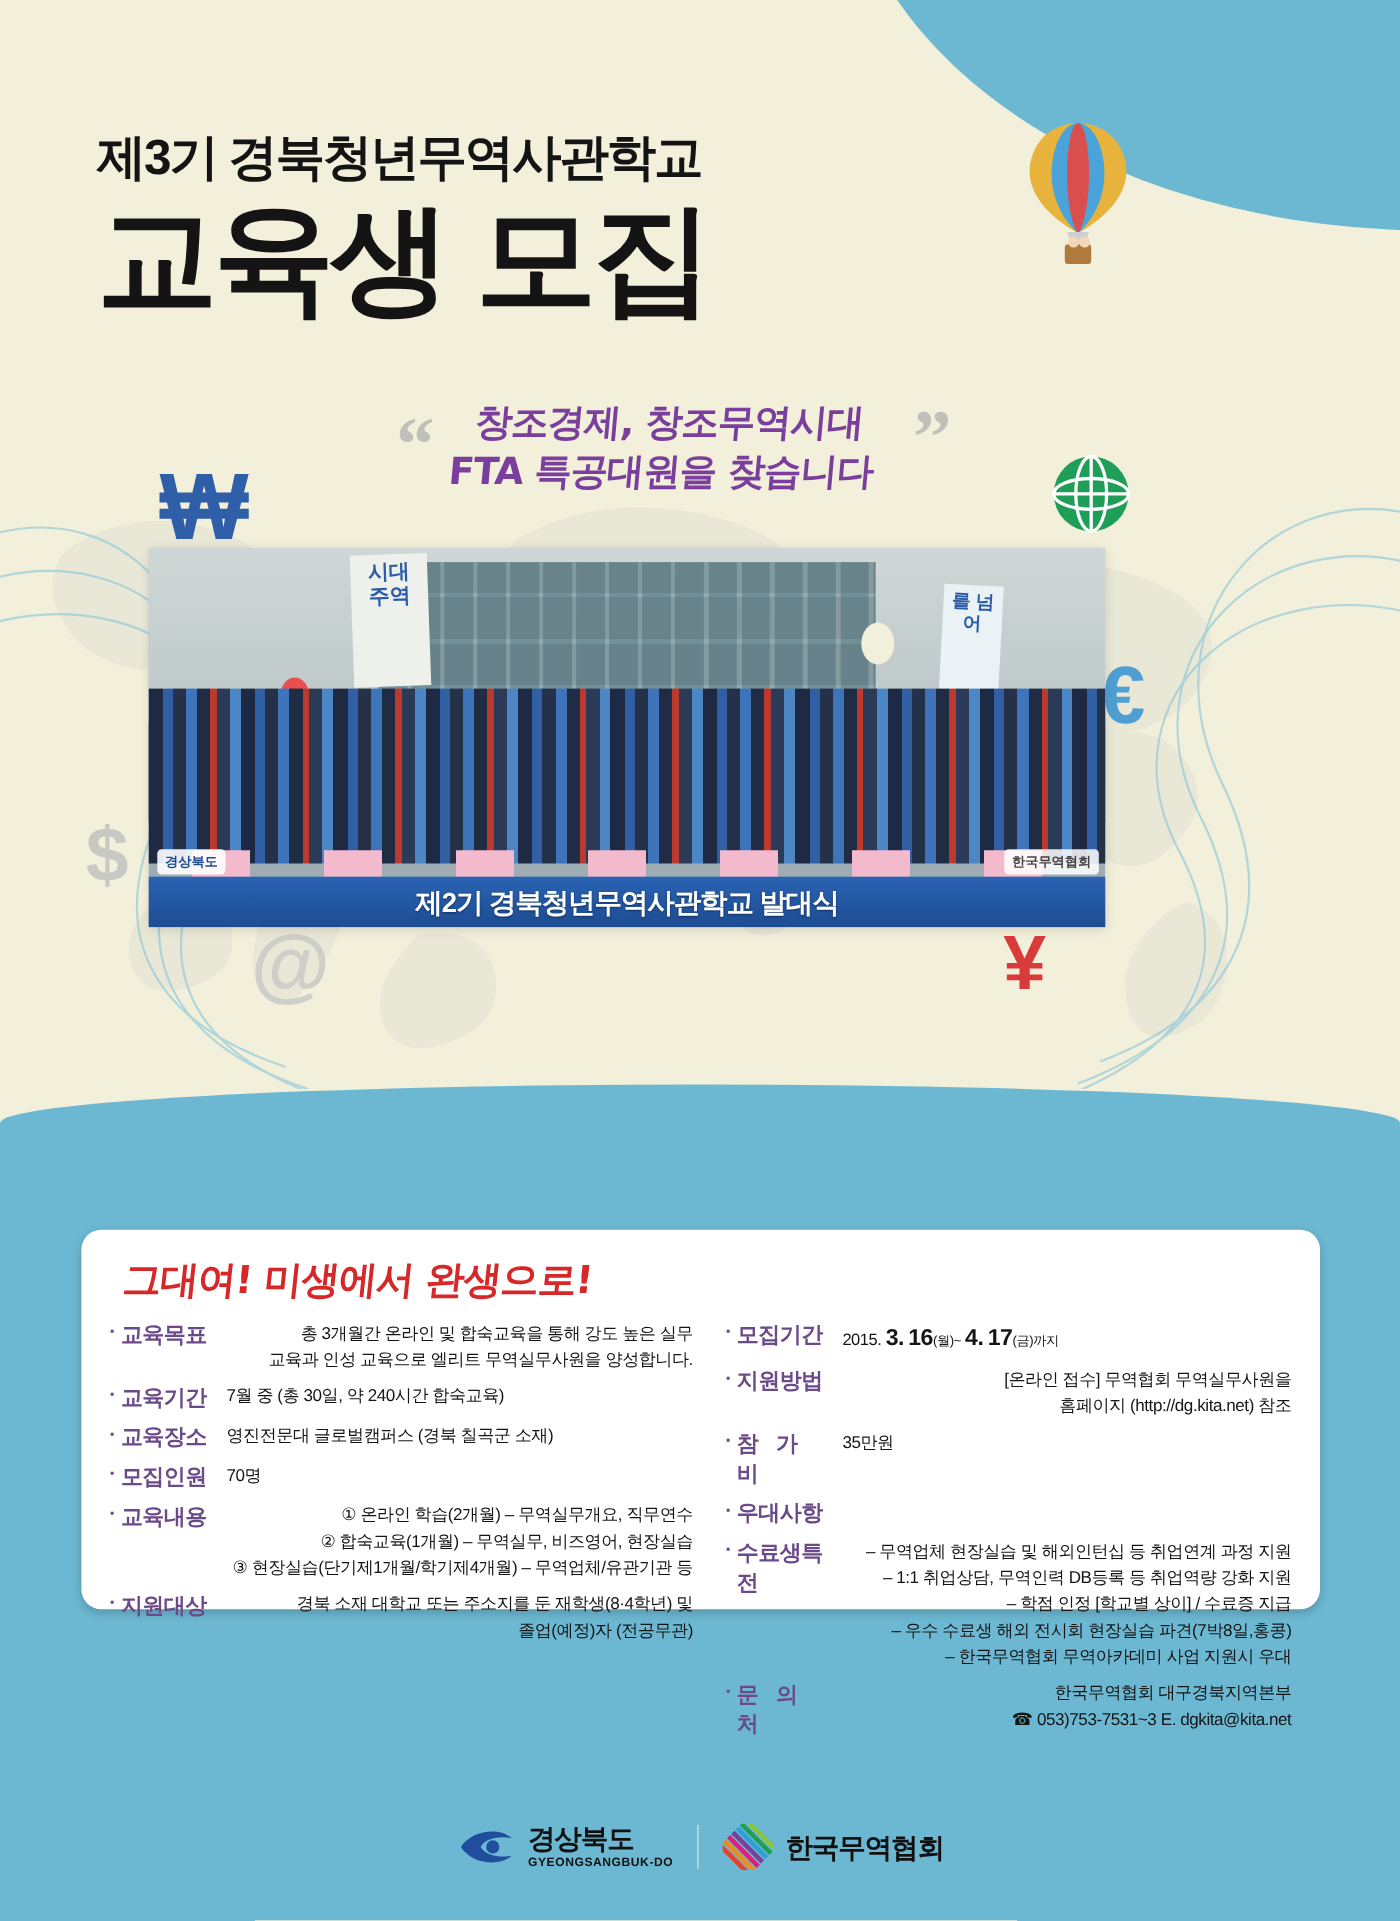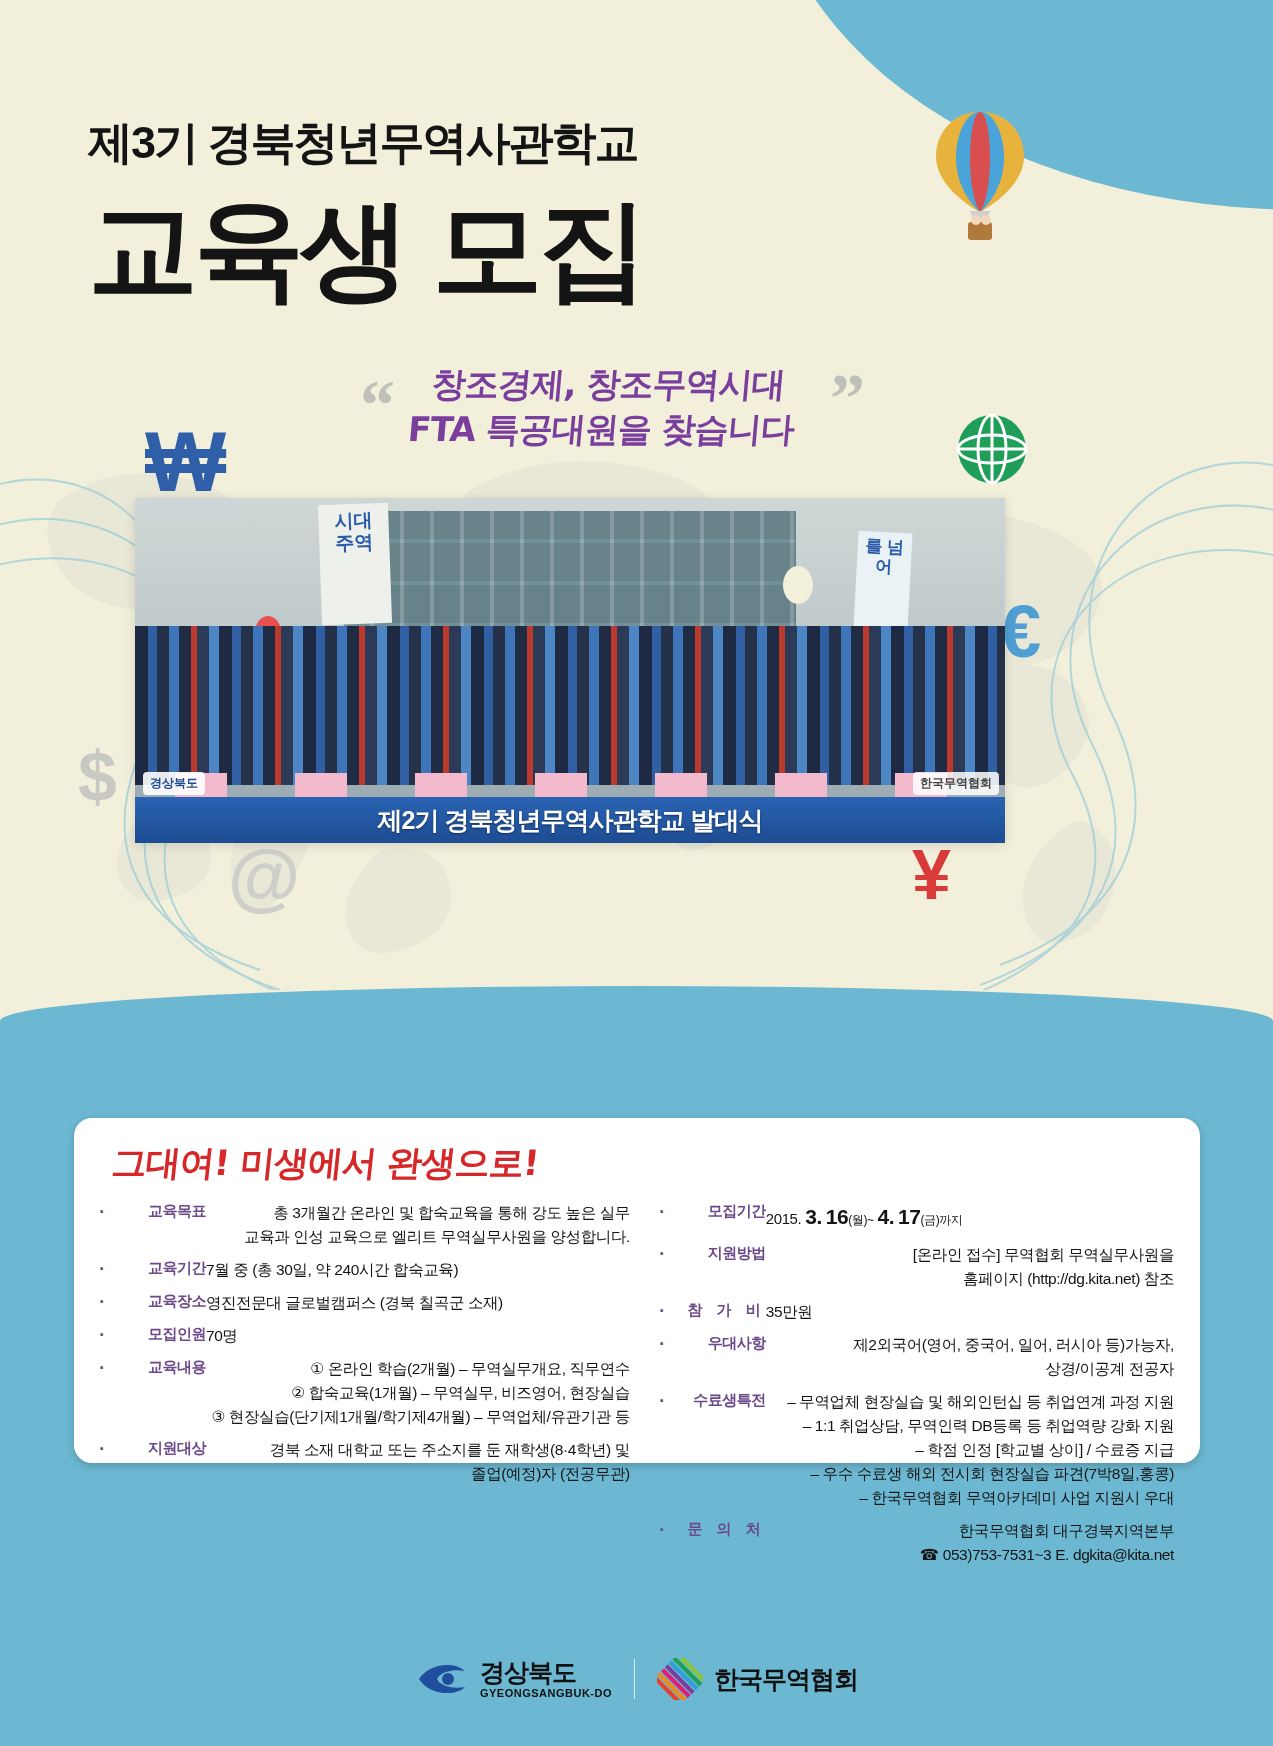--- a/index.html
+++ b/index.html
@@ -38,21 +38,21 @@
   .ribbons { position:absolute; left:0; top:430px; width:1273px; height:560px; }
 
   
   .headline { position:absolute; left:88px; top:120px; width:800px; }
   .kicker {
     font-size:45px; font-weight:700; color:#141414;
     letter-spacing:-2px; line-height:1;
   }
   .bigtitle {
     font-size:110px; font-weight:700; color:#141414;
-    letter-spacing:-4px; line-height:1.08; margin-top:25px;
+    letter-spacing:-4px; line-height:1.08; margin-top:12px;
   }
 
   
   .tagline { position:absolute; left:360px; top:362px; width:560px; }
   .qmark {
     position:absolute; font-size:70px; color:#c0c0bb; font-weight:700;
     font-family:"Liberation Serif", serif; line-height:1;
   }
   .qopen { left:0; top:8px; }
   .qclose { left:470px; top:2px; }
@@ -185,22 +185,22 @@
   }
   .cols { display:flex; gap:14px; }
   .col { width:50%; }
   .col-right { padding-left:16px; }
 
   .row { display:flex; margin-bottom:9px; align-items:flex-start; }
   .bullet {
     color:#6b4a8a; font-size:11px; line-height:21px; margin-right:6px; flex:0 0 auto;
   }
   .label {
-    color:#6b4a8a; font-weight:700; font-size:15px;
-    flex:0 0 auto; width:96px; letter-spacing:-.5px; line-height:1.35;text-align:right;
+    color:#6b4a8a; font-weight:700; font-size:20px;
+    flex:0 0 auto; width:96px; letter-spacing:-.5px; line-height:1.35;
   }
   .label.spaced { letter-spacing:5px; }
   .value {
     color:#141414; font-size:15.5px; line-height:1.55; letter-spacing:-.4px;
     flex:1 1 auto;
   }
   .value .sub { display:block;text-align:right; }
   .date-val { font-size:15px; }
   .date-val b { font-size:21px; font-weight:700; }
   .date-val .sm { font-size:12px; }
@@ -396,24 +396,20 @@
 
         <div class="row">
           <span class="bullet">▪</span>
           <span class="label spaced">참 가 비</span>
           <span class="value">35만원</span>
         </div>
 
         <div class="row">
           <span class="bullet">▪</span>
           <span class="label">우대사항</span>
-          <span class="value">
-            <span class="sub">제2외국어(영어, 중국어, 일어, 러시아 등)가능자,</span>
-            <span class="sub">상경/이공계 전공자</span>
-          </span>
         </div>
 
         <div class="row">
           <span class="bullet">▪</span>
           <span class="label">수료생특전</span>
           <span class="value">
             <span class="sub">– 무역업체 현장실습 및 해외인턴십 등 취업연계 과정 지원</span>
             <span class="sub">– 1:1 취업상담, 무역인력 DB등록 등 취업역량 강화 지원</span>
             <span class="sub">– 학점 인정 [학교별 상이] / 수료증 지급</span>
             <span class="sub">– 우수 수료생 해외 전시회 현장실습 파견(7박8일,홍콩)</span>

